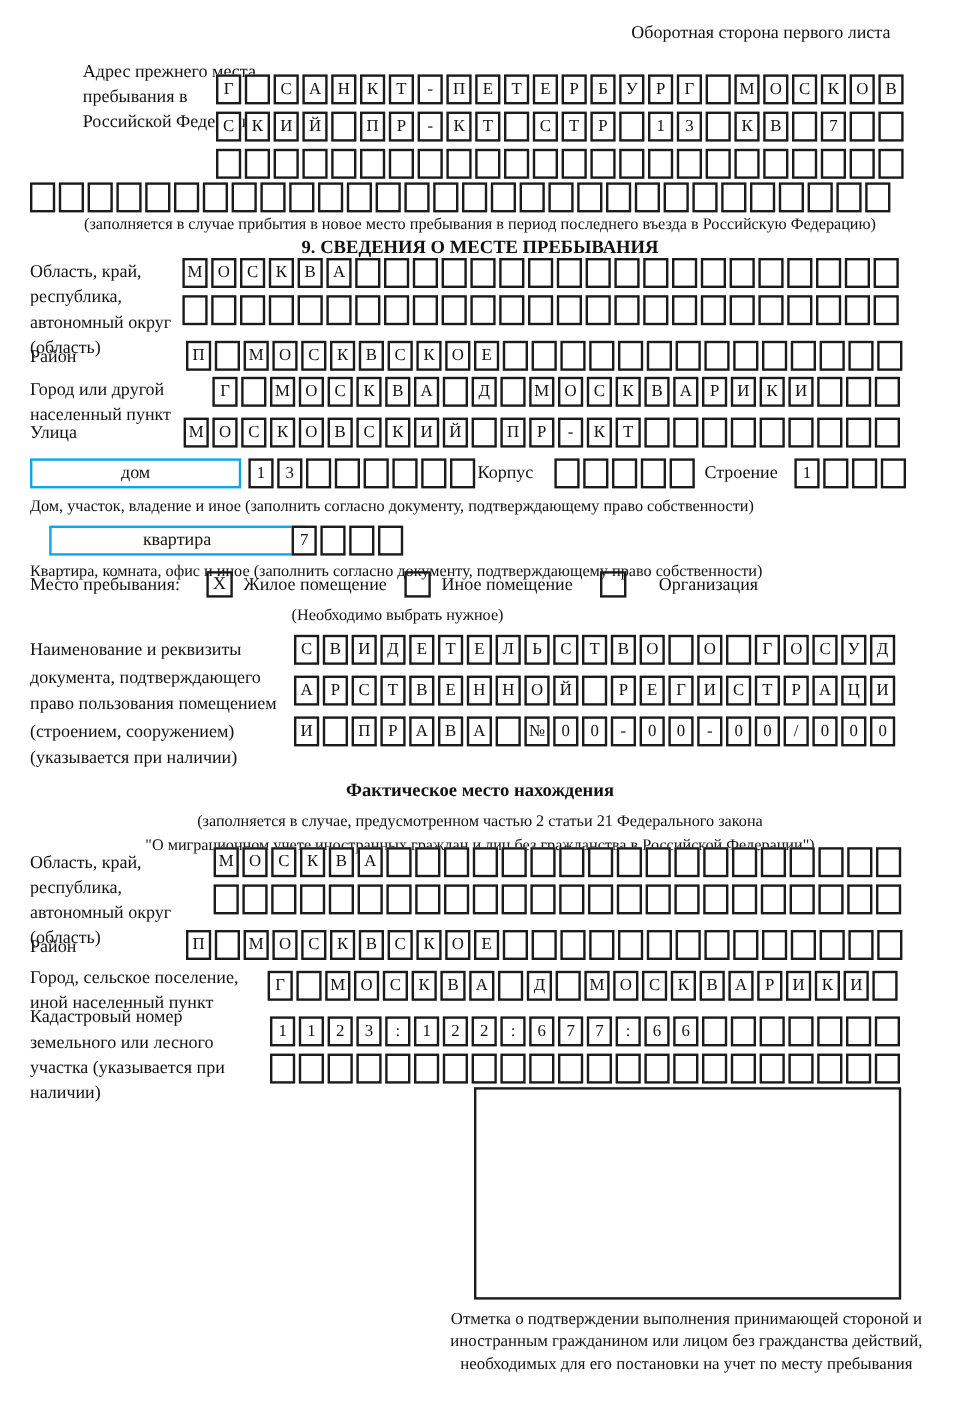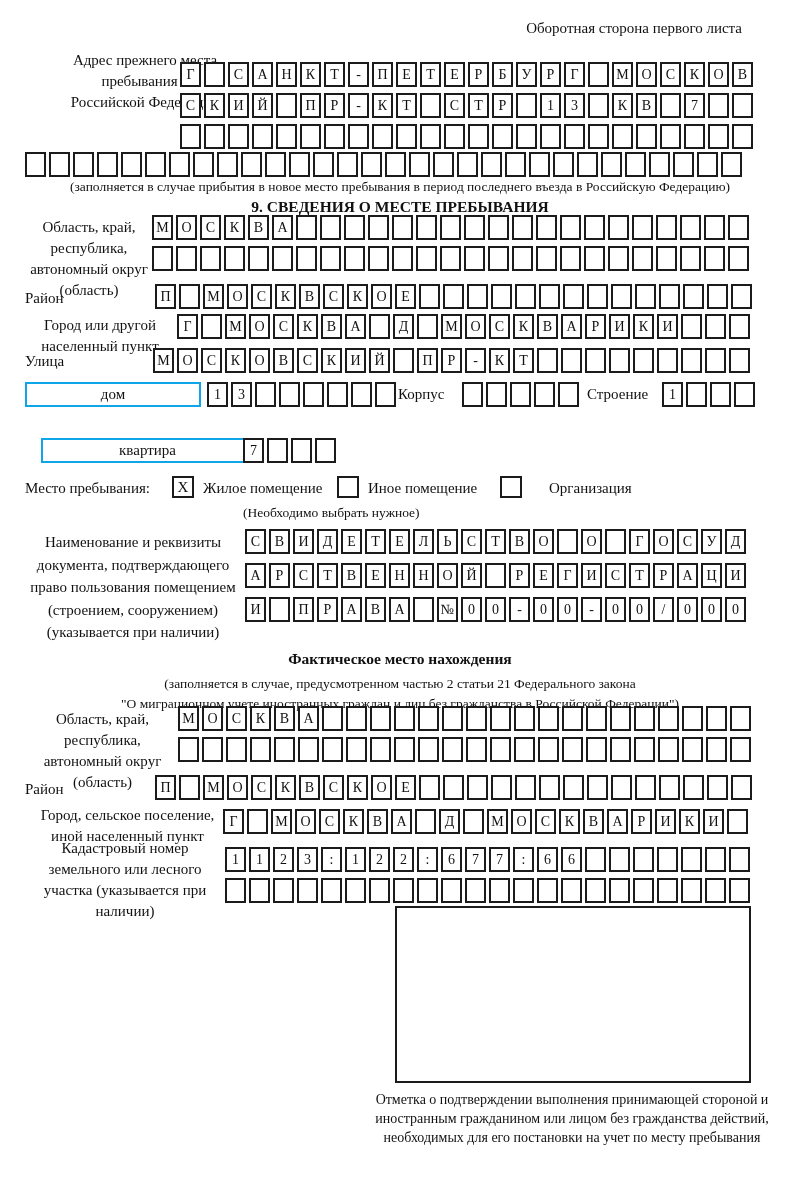--- a/index.html
+++ b/index.html
@@ -1,18 +1,18 @@
 <!DOCTYPE html>
 <html><head>
 <meta charset="utf-8">
 <style>
   html,body{margin:0;padding:0;background:#fff;}
   .page{position:relative;width:800px;height:1180px;background:#fff;overflow:hidden;
         font-family:"Liberation Serif", "DejaVu Serif", serif;color:#111;}
-  .abs{position:absolute;text-align:center;}
+  .abs{position:absolute;}
   .lbl{font-size:15px;line-height:21px;color:#111;}
   .title-right{font-size:15px;}
   .sec-title{width:800px;text-align:center;font-weight:bold;font-size:15.5px;}
   .note{font-size:13.5px;}
   .note-c{width:800px;text-align:center;font-size:13.5px;}
   .cells{display:flex;gap:3px;}
   .cell{box-sizing:border-box;width:21px;height:25px;border:2px solid #1b1b1b;
         display:flex;align-items:center;justify-content:center;
         font-size:14px;line-height:1;background:#fff;}
   .widebox{box-sizing:border-box;border:2px solid #0ea5e9;height:25px;
@@ -305,28 +305,30 @@
       <span class="cell"></span>
       <span class="cell"></span>
     </div>
   <div class="abs lbl" style="left:587px;top:384px;">Строение</div>
   <div class="abs cells" style="left:662px;top:382px;">
       <span class="cell">1</span>
       <span class="cell"></span>
       <span class="cell"></span>
       <span class="cell"></span>
     </div>
+  <div class="abs note" style="left:25px;top:414px;">Дом, участок, владение и иное (заполнить согласно документу, подтверждающему право собственности)</div>
 
   <div class="abs widebox" style="left:41px;top:438px;width:213px;">квартира</div>
   <div class="abs cells" style="left:243px;top:438px;">
       <span class="cell">7</span>
       <span class="cell"></span>
       <span class="cell"></span>
       <span class="cell"></span>
     </div>
+  <div class="abs note" style="left:25px;top:468px;">Квартира, комната, офис и иное (заполнить согласно документу, подтверждающему право собственности)</div>
 
   <div class="abs lbl" style="left:25px;top:478px;">Место пребывания:</div>
   <div class="abs chk" style="left:172px;top:476px;">X</div>
   <div class="abs lbl" style="left:203px;top:478px;">Жилое помещение</div>
   <div class="abs chk" style="left:337px;top:476px;"></div>
   <div class="abs lbl" style="left:368px;top:478px;">Иное помещение</div>
   <div class="abs chk" style="left:500px;top:476px;"></div>
   <div class="abs lbl" style="left:549px;top:478px;">Организация</div>
   <div class="abs note" style="left:243px;top:505px;">(Необходимо выбрать нужное)</div>
 

